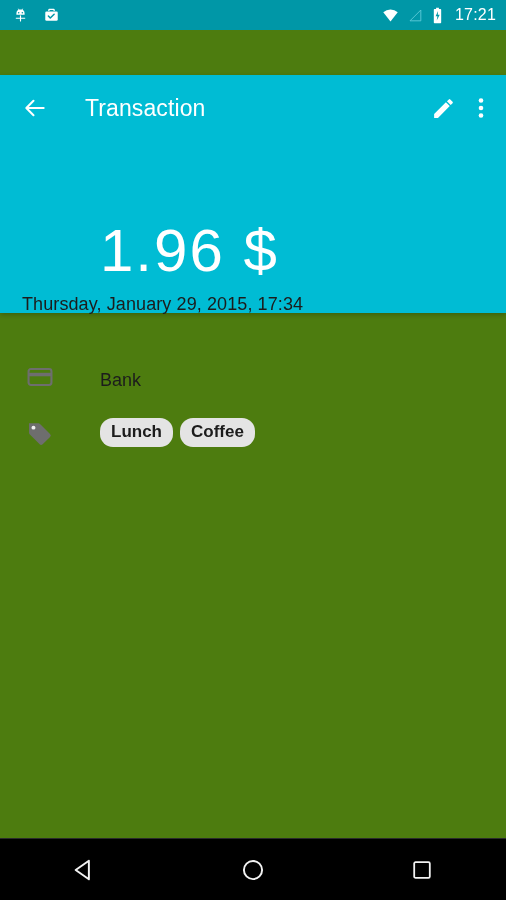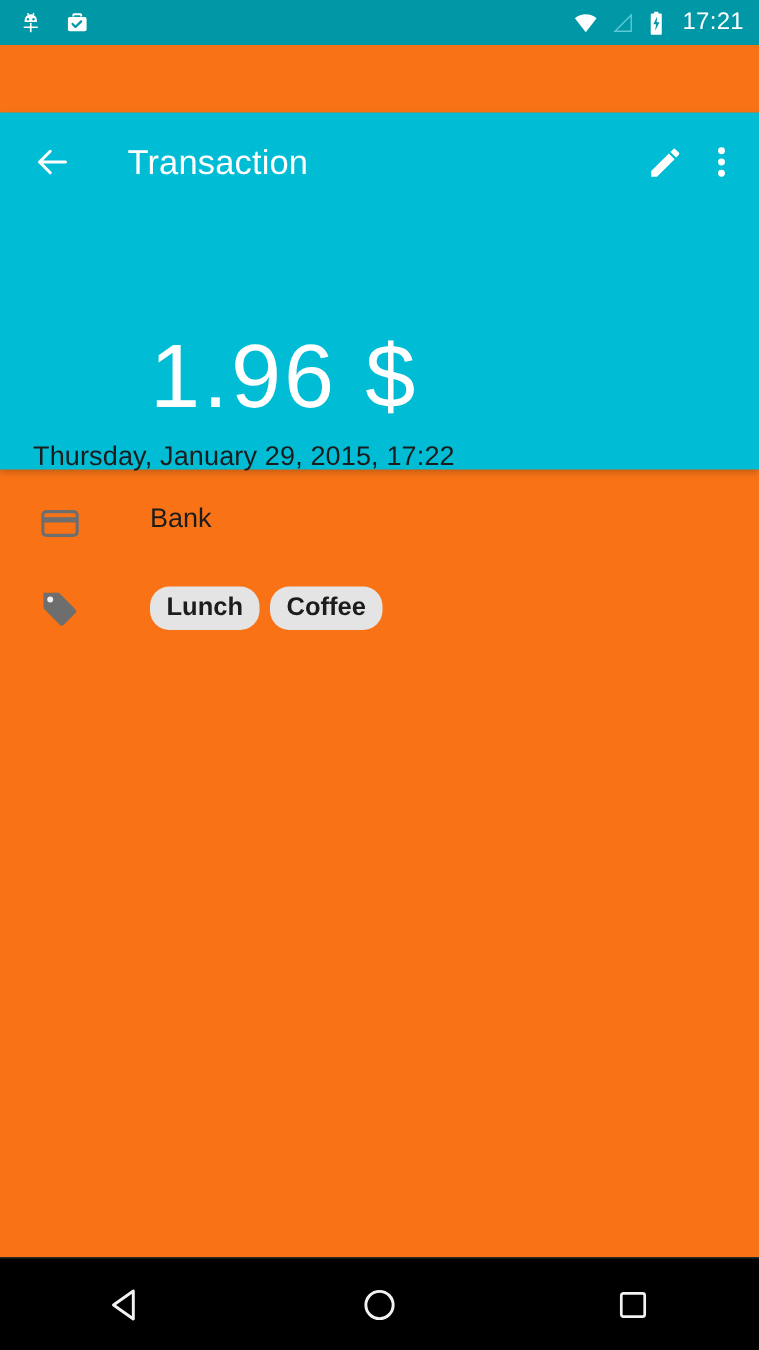--- a/index.html
+++ b/index.html
@@ -2,21 +2,21 @@
 <html><head>
 <meta charset="utf-8">
 <style>
   * { margin:0; padding:0; box-sizing:border-box; }
   html, body {
     width:506px; height:900px;
     font-family:"Liberation Sans", sans-serif;
     background:#f0f0f0;
     overflow:hidden;
   }
-  #screen { position:relative; width:506px; height:900px; background:#f97316; }
+  #screen { position:relative; width:506px; height:900px; background:#4d7c0f; }
 
   
   .statusbar {
     position:absolute; top:0; left:0; width:506px; height:30px;
     background:#0097a7; display:flex; align-items:center;
     padding:0 10px 0 12px;
   }
   .sb-left { display:flex; align-items:center; gap:14px; }
   .sb-right { margin-left:auto; display:flex; align-items:center; gap:9px; }
   .sb-time { color:#ffffff; font-size:16px; letter-spacing:.2px; margin-left:3px; }
@@ -43,21 +43,21 @@
     color:#ffffff; font-size:60px; font-weight:300; letter-spacing:2px;
     line-height:1;
   }
 
   
   .content { position:absolute; top:268px; left:0; width:506px; }
   .date-line {
     padding:26px 0 0 22px; font-size:18px; color:#1c1c1c; letter-spacing:.1px;
   }
   .row {
-    display:flex; align-items:flex-start; min-height:56px; padding-left:22px;
+    display:flex; align-items:flex-end; min-height:56px; padding-left:22px;
   }
   .row-icon { width:36px; display:flex; align-items:center; justify-content:center; flex:0 0 36px; }
   .row-text { margin-left:42px; font-size:18px; color:#1c1c1c; }
   .dot { width:25px; height:25px; border-radius:50%; background:#8bc34a; }
   .chips { margin-left:42px; display:flex; gap:7px; }
   .chip {
     background:#e4e4e4; border-radius:13px; padding:4px 11px 5px;
     font-size:17px; color:#1c1c1c; cursor:pointer;font-weight:bold;
   }
 
@@ -141,21 +141,21 @@
           </svg>
         </span>
       </div>
     </div>
 
     <div class="amount">1.96 $</div>
   </div>
 
   <div class="content">
 
-    <div class="date-line">Thursday, January 29, 2015, 17:22</div>
+    <div class="date-line">Thursday, January 29, 2015, 17:34</div>
 
     <div class="row" style="margin-top:20px">
       <span class="row-icon">
         <svg width="28" height="28" viewBox="0 0 24 24">
           <rect x="2.2" y="5.2" width="19.6" height="13.6" rx="2" fill="none" stroke="#6e6e6e" stroke-width="1.8"></rect>
           <rect x="2.2" y="8.4" width="19.6" height="3" fill="#6e6e6e"></rect>
         </svg>
       </span>
       <span class="row-text">Bank</span>
     </div>

